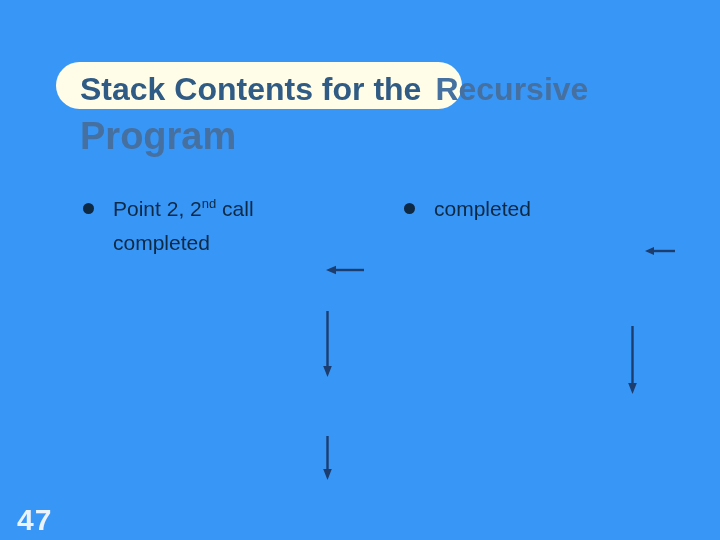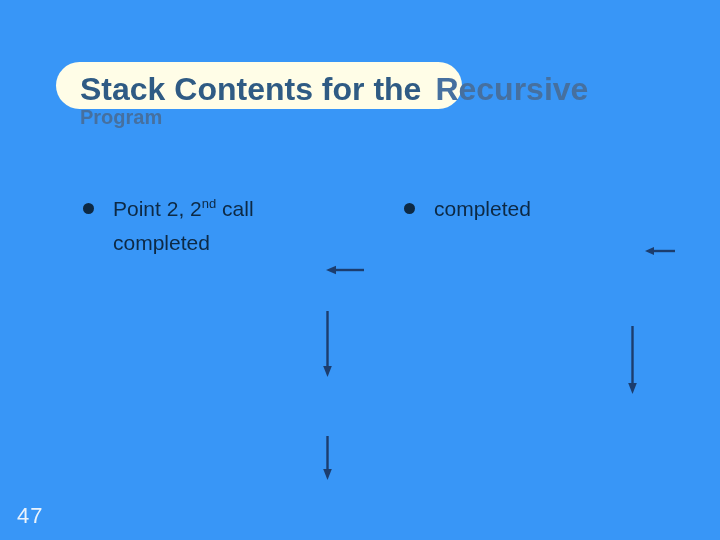--- a/index.html
+++ b/index.html
@@ -37,22 +37,22 @@
     font-size: 32px;
     font-weight: bold;
     line-height: 38px;
     white-space: nowrap;
   }
   .t-hl { color: var(--title-text-highlight); position: relative; }
   .t-rest { color: var(--title-text-rest); }
   .title-line1 .t-rest { margin-left: 14px; }
   .title-line2 {
     position: absolute;
-    left: 80px; top: 98px;
-    font-size: 20px;
+    left: 80px; top: 117px;
+    font-size: 38px;
     font-weight: bold;
     line-height: 38px;
     color: var(--title-text-rest);
   }
   .bullet {
     position: absolute;
     display: flex;
     align-items: flex-start;
     color: var(--bullet-text);
     font-size: 21px;
@@ -80,22 +80,22 @@
   }
   .arrow svg { display: block; }
   .h1 { left: 326px; top: 264px; }
   .h2 { left: 645px; top: 245px; }
   .v1 { left: 321px; top: 311px; }
   .v2 { left: 626px; top: 326px; }
   .v3 { left: 321px; top: 436px; }
   .page-num {
     position: absolute;
     left: 17px; top: 503px;
-    font-size: 22px;
-    font-weight: normal;
+    font-size: 30px;
+    font-weight: bold;
     color: var(--page-number);
     letter-spacing: 1px;
     text-align: right;
   }
 </style>
 </head>
 <body>
 
 <div class="slide">
 

